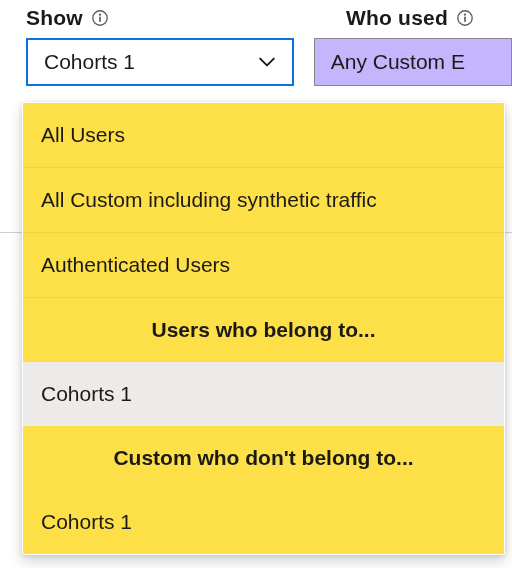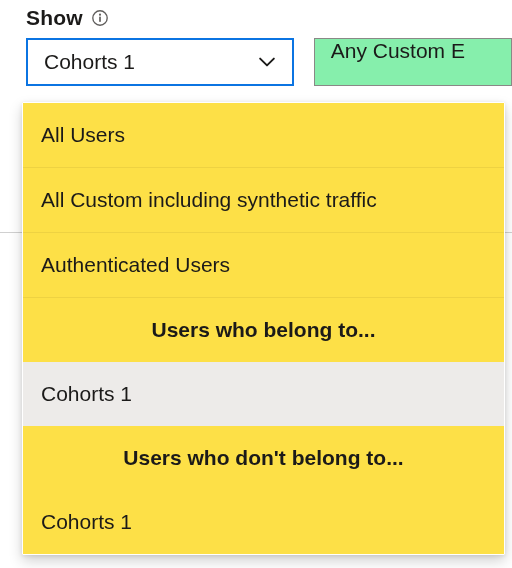--- a/index.html
+++ b/index.html
@@ -72,24 +72,25 @@
     color: #1b1a19;
   }
   .chevron {
     display:inline-flex;
     color:#1b1a19;
   }
   .chevron svg { display:block; }
 
   .combo-secondary {
     border: 1.5px solid #8a8886;
-    background: #86efac;
+    background: #c4b5fd;
     height: 48px;
     width: 200px;
     display:flex;
+    align-items:center;
     padding: 0 0 0 16px;
     box-sizing: border-box;
     overflow: hidden;
     white-space: nowrap;
   }
   .combo-secondary .combo-text {
     font-size: 21px;
     color: #1b1a19;
   }
 
@@ -142,20 +143,30 @@
     <div class="field-label-wrap label-show">
       <span class="field-label">Show</span>
       <span class="info-icon">
         <svg width="18" height="18" viewBox="0 0 16 16" fill="none">
           <circle cx="8" cy="8" r="6.4" stroke="currentColor" stroke-width="1.2"></circle>
           <circle cx="8" cy="5" r="0.95" fill="currentColor"></circle>
           <rect x="7.25" y="6.8" width="1.5" height="4.6" fill="currentColor"></rect>
         </svg>
       </span>
     </div>
+    <div class="field-label-wrap label-whoused">
+      <span class="field-label">Who used</span>
+      <span class="info-icon">
+        <svg width="18" height="18" viewBox="0 0 16 16" fill="none">
+          <circle cx="8" cy="8" r="6.4" stroke="currentColor" stroke-width="1.2"></circle>
+          <circle cx="8" cy="5" r="0.95" fill="currentColor"></circle>
+          <rect x="7.25" y="6.8" width="1.5" height="4.6" fill="currentColor"></rect>
+        </svg>
+      </span>
+    </div>
   </div>
 
   <div class="controls-row">
     <div class="combo">
       <span class="combo-text">Cohorts 1</span>
       <span class="chevron">
         <svg width="22" height="22" viewBox="0 0 16 16" fill="none">
           <path d="M3 5.5 L8 10.5 L13 5.5" stroke="currentColor" stroke-width="1.4" stroke-linecap="round" stroke-linejoin="round"></path>
         </svg>
       </span>
@@ -164,17 +175,17 @@
       <span class="combo-text">Any Custom E</span>
     </div>
   </div>
 
   <div class="dropdown-panel">
     <div class="option">All Users</div>
     <div class="option">All Custom including synthetic traffic</div>
     <div class="option">Authenticated Users</div>
     <div class="option-header">Users who belong to...</div>
     <div class="option-selected">Cohorts 1</div>
-    <div class="option-header">Users who don't belong to...</div>
+    <div class="option-header">Custom who don't belong to...</div>
     <div class="option option-last">Cohorts 1</div>
   </div>
 
 </div>
 
 </body></html>

